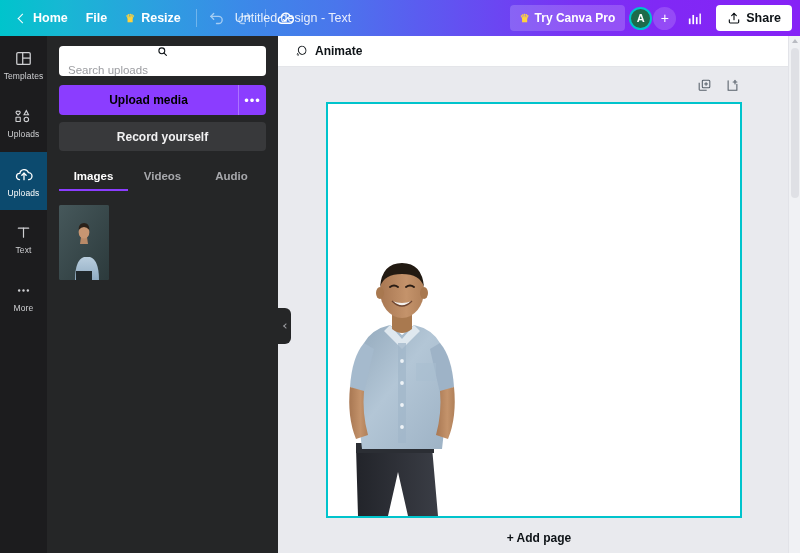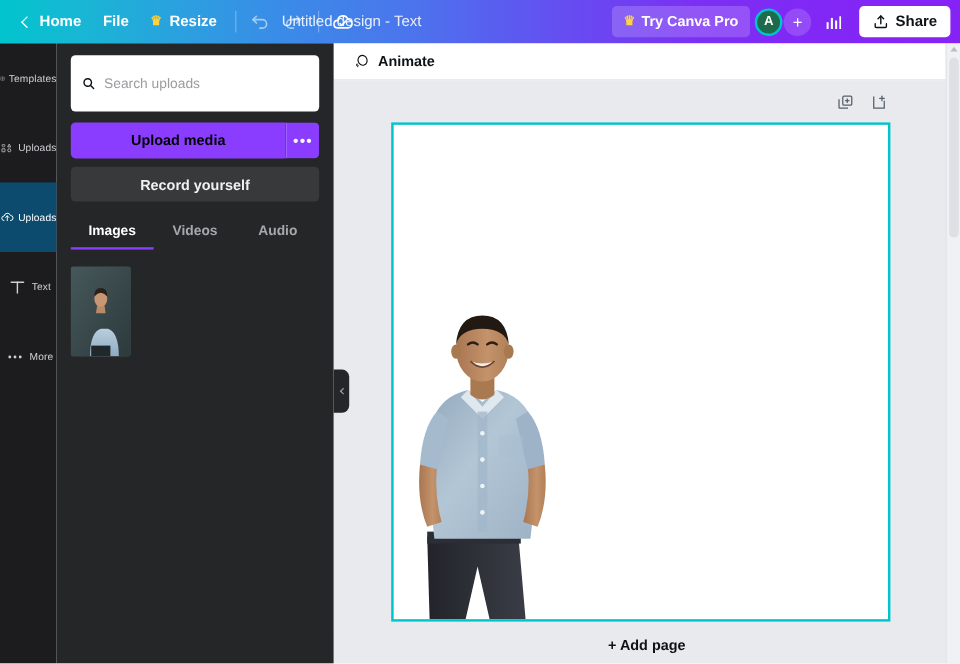--- a/index.html
+++ b/index.html
@@ -75,35 +75,35 @@
     padding: 6px 11px; font-size: 12.5px; font-weight: bold; cursor: pointer;
     margin-left: 4px;
   }
 
   
   .rail {
     position: absolute; left: 0; top: 36px; width: 47px; height: 517px;
     background: #1c1c1e; z-index: 30;
   }
   .rail-item {
-    width: 47px; height: 58px; display: flex; flex-direction: row;
+    width: 47px; height: 58px; display: flex; flex-direction: column;
     align-items: center; justify-content: center; gap: 3px;
     color: #cfd0d3; cursor: pointer;
   }
   .rail-item.active { background: #0c4a6e; color: #fff; }
   .rail-label { font-size: 8.5px; letter-spacing: .1px; }
 
   
   .panel {
     position: absolute; left: 47px; top: 36px; width: 231px; height: 517px;
     background: #252627; z-index: 25;
   }
   .search-wrap {
-    margin: 10px 12px 0 12px; height: 47px; background: #fff;
-    border-radius: 4px; display: flex; align-items: center; padding: 0 9px; gap: 7px;
+    margin: 10px 12px 0 12px; height: 30px; background: #fff;
+    border-radius: 4px; display: flex; align-items: center; padding: 0 9px; gap: 7px; flex-direction: column;
   }
   .search-input {
     border: none; outline: none; background: transparent;
     font-size: 11.5px; color: #0d1216; width: 100%;
     font-family: "Liberation Sans", sans-serif;
   }
   .search-input::placeholder { color: #9b9ca0; }
 
   .upload-row { margin: 9px 12px 0 12px; display: flex; height: 30px; }
   .upload-btn {

